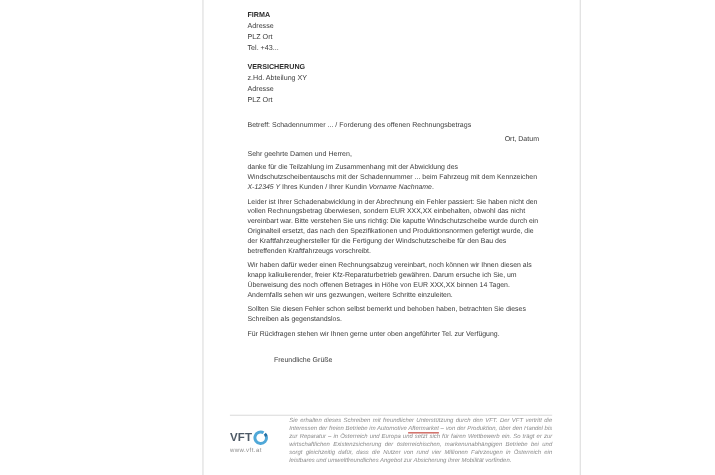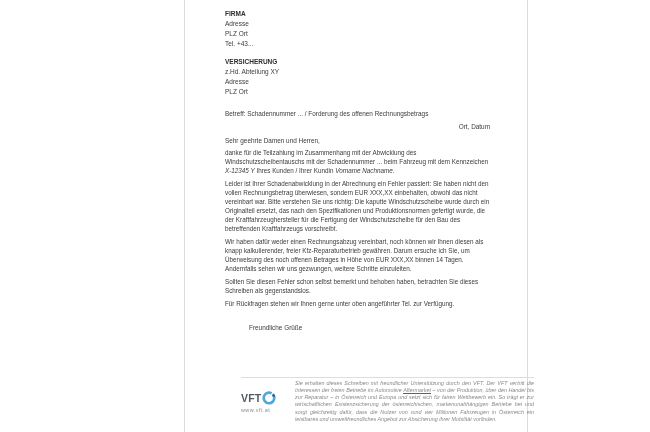--- a/index.html
+++ b/index.html
@@ -18,21 +18,21 @@
   .sender-block{padding-top:9px;}
   .recipient-block{margin-top:8px;}
   .subject{margin-top:12px;font-size:6.4px;line-height:9px;}
   .place-date{margin-top:4px;font-size:6.4px;line-height:9px;text-align:right;}
   .salutation{margin-top:5px;font-size:6.4px;line-height:9px;}
   p.para{margin:4px 0 0 0;font-size:6.3px;line-height:9px;color:#3b3b3b;}
   p.para.first{margin-top:3px;}
   .em{font-style:italic;}
   .closing{margin-top:15px;margin-left:24px;font-size:6.4px;line-height:9px;}
   .footer{
-    position:absolute;left:56px;width:293px;top:377px;
+    position:absolute;left:24px;width:293px;top:377px;
     border-top:1px solid #ddd;
   }
   .footer-row{display:flex;}
   .logo-col{width:54px;padding-top:13px;}
   .logo{display:flex;align-items:center;gap:1px;}
   .vft-text{font-size:10.5px;font-weight:bold;color:#4e5a66;letter-spacing:.2px;}
   .vft-url{font-size:5.5px;color:#8e8e8e;margin-top:2px;letter-spacing:.4px;}
   .fineprint{
     flex:1;margin:2px 0 0 0;font-size:5.4px;line-height:7.15px;
     color:#8a8a8a;font-style:italic;text-align:justify;

